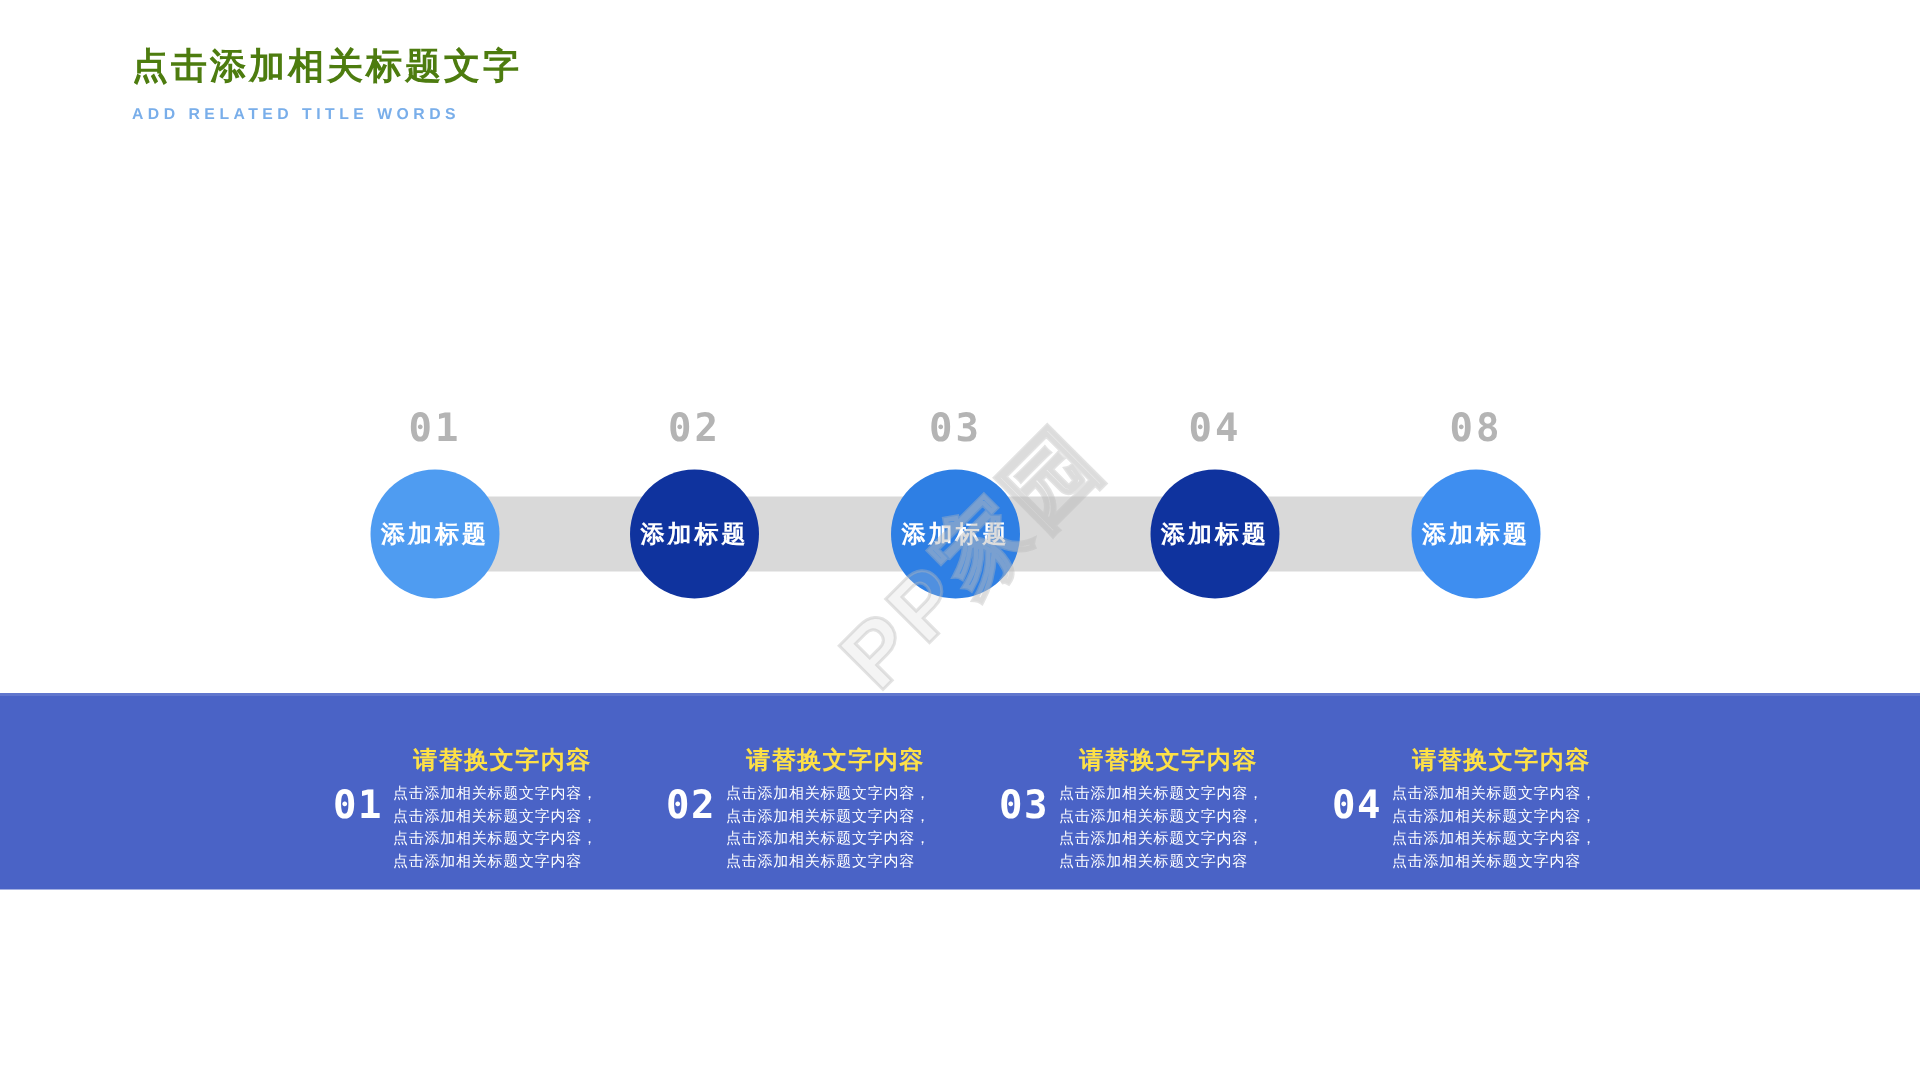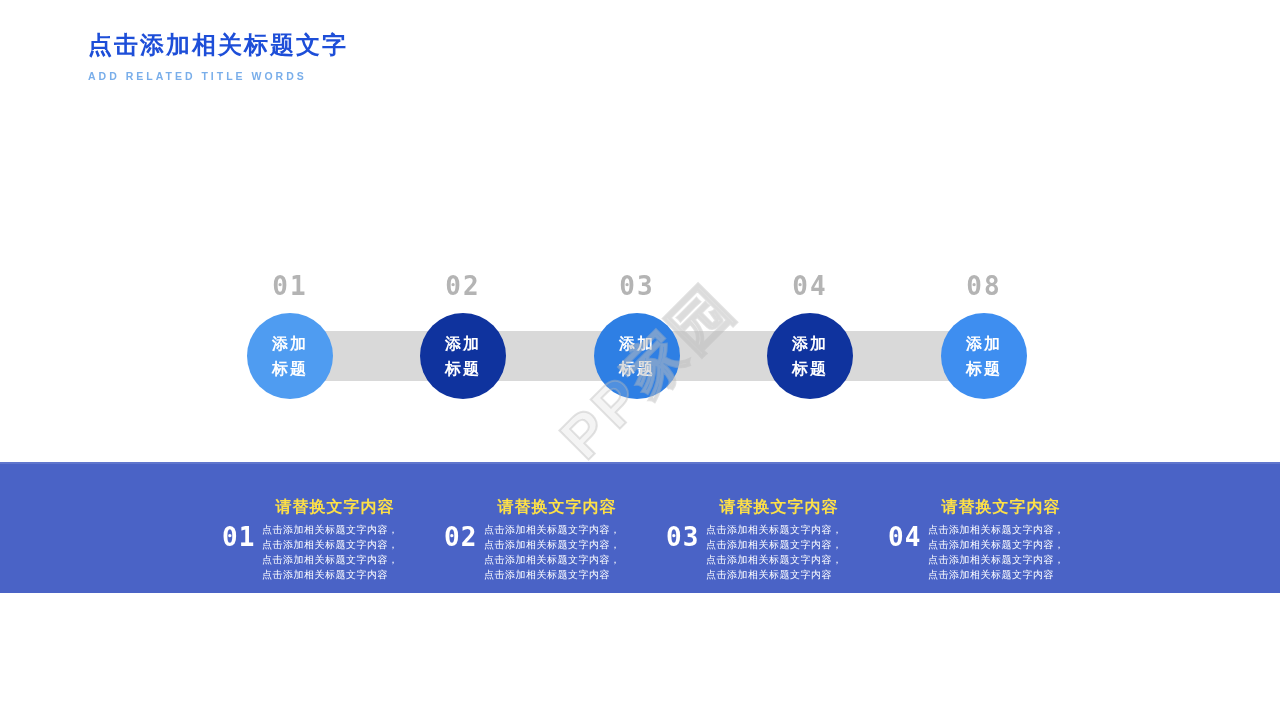--- a/index.html
+++ b/index.html
@@ -4,21 +4,21 @@
 <style>
   * { margin:0; padding:0; box-sizing:border-box; }
   html,body { width:1280px; height:720px; }
   body {
     position:relative; background:#ffffff; overflow:hidden;
     font-family:"Liberation Sans", sans-serif;
   }
   
   .header { position:absolute; left:88px; top:31px; }
   .title {
-    font-size:24px; font-weight:bold; color:#1d4ed8;
+    font-size:24px; font-weight:bold; color:#4d7c0f;
     letter-spacing:2px; line-height:28px;
   }
   .subtitle {
     margin-top:11px; font-size:10.5px; font-weight:bold; color:#79aeea;
     letter-spacing:3px;
   }
   
   .connector {
     position:absolute; left:290px; top:331px; width:694px; height:50px;
     background:#d9d9d9; z-index:1;
@@ -26,21 +26,21 @@
   .step {
     position:absolute; top:271px; width:120px; text-align:center; z-index:2;
   }
   .step-num {
     font-family:"DejaVu Sans Mono", monospace;
     font-size:26px; font-weight:bold; color:#b4b4b4; letter-spacing:2px;
     height:30px; line-height:30px;
   }
   .circle {
     width:86px; height:86px; border-radius:50%; margin:12px auto 0;
-    display:flex; flex-direction:column; align-items:center; justify-content:center;
+    display:flex; flex-direction:row; align-items:center; justify-content:center;
     color:#ffffff; font-weight:bold; font-size:16px; line-height:25px;
     letter-spacing:2px;
   }
   
   .watermark {
     position:absolute; left:518px; top:242px; width:260px; height:260px;
     display:flex; align-items:center; justify-content:center;
     transform:rotate(-45deg); z-index:3; pointer-events:none;
     font-size:60px; font-weight:bold; letter-spacing:4px;
     color:rgba(205,205,205,0.22);

